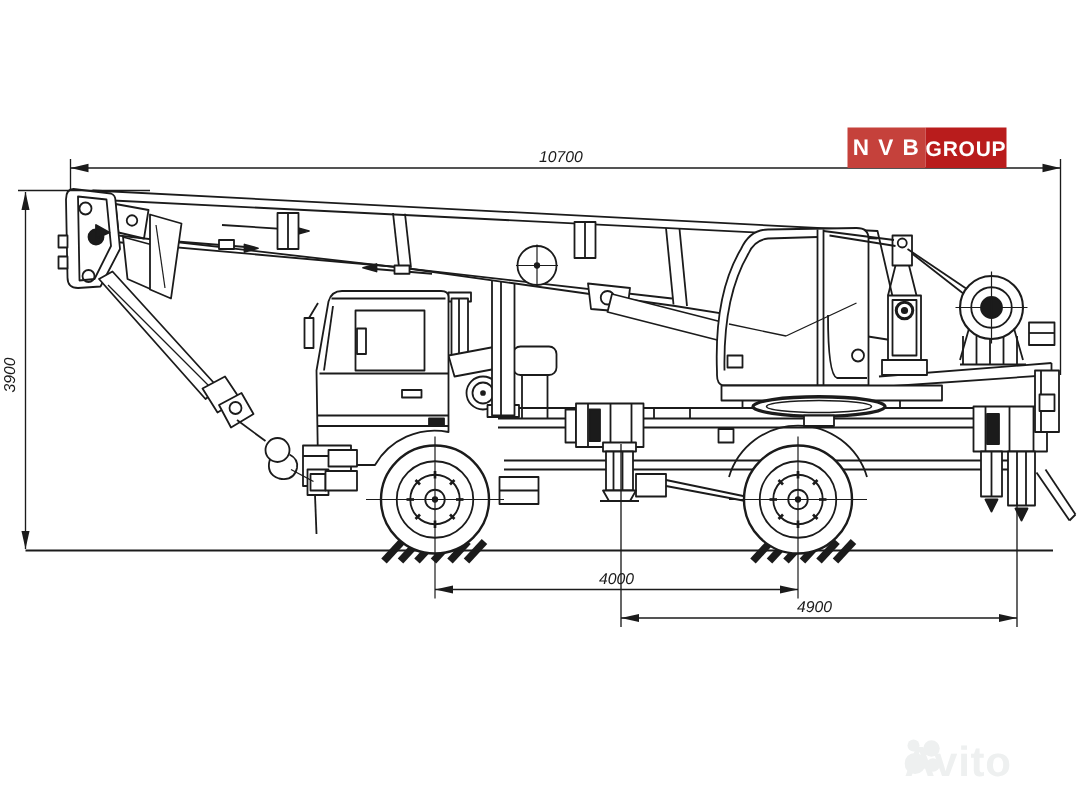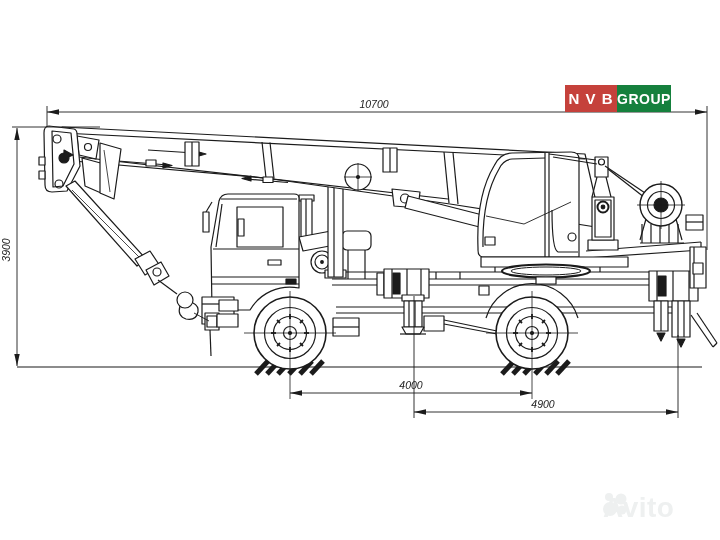--- a/index.html
+++ b/index.html
@@ -3,21 +3,21 @@
 <meta charset="utf-8">
 <style>
   html,body{margin:0;padding:0;background:#fff;}
   #stage{position:relative;width:720px;height:540px;background:#ffffff;overflow:hidden;
          font-family:"Liberation Sans",sans-serif;}
   svg{position:absolute;left:0;top:0;}
   .lbl{font-family:"Liberation Sans",sans-serif;font-style:italic;font-size:10.5px;fill:#1b1b1b;}
   #logo{position:absolute;left:565px;top:45px;height:27px;display:flex;margin-top:40px;}
   #logo .nvb{background:#c5413b;color:#fff;font-weight:bold;font-size:15px;
              width:52px;display:flex;align-items:center;justify-content:center;letter-spacing:1px;}
-  #logo .grp{background:#15803d;color:#fff;font-weight:bold;font-size:14px;
+  #logo .grp{background:#b91c1c;color:#fff;font-weight:bold;font-size:14px;
              width:54px;display:flex;align-items:center;justify-content:center;letter-spacing:0.5px;}
   #wm{position:absolute;left:603px;top:492px;display:flex;align-items:center;gap:5px;}
   #wm .txt{font-size:28px;font-weight:bold;color:#eef0f0;letter-spacing:0.5px;}
 </style>
 </head>
 <body>
 
 <div id="stage">
 <svg width="720" height="540" viewBox="0 0 720 540">
 <g stroke="#1b1b1b" stroke-width="1.2" fill="none" stroke-linecap="butt" stroke-linejoin="round">

